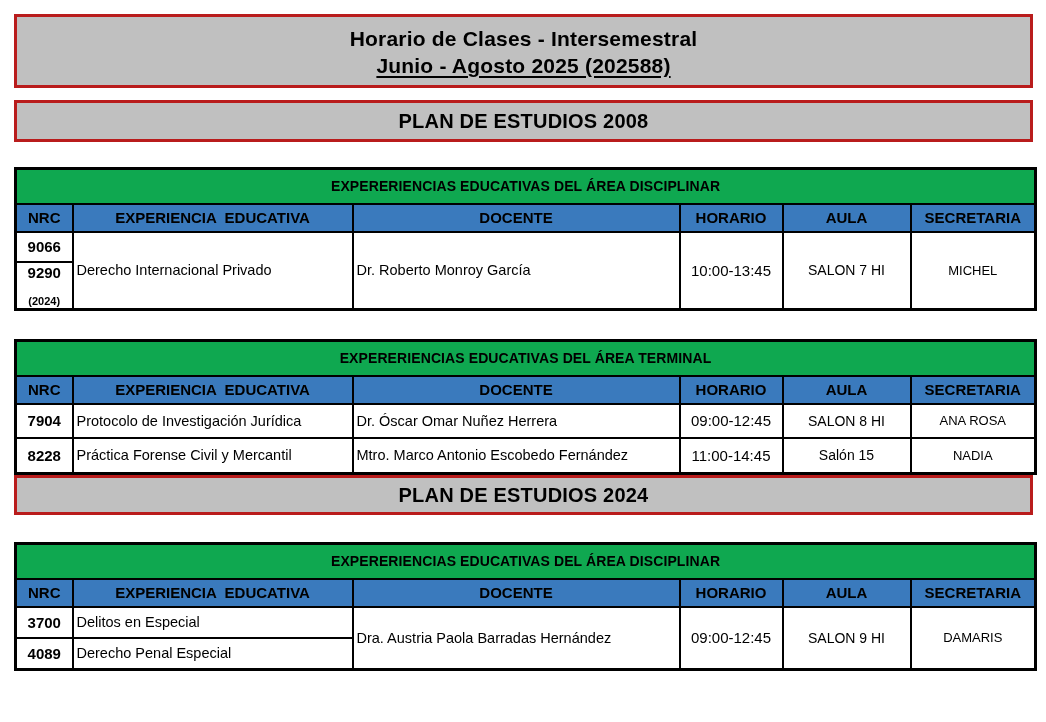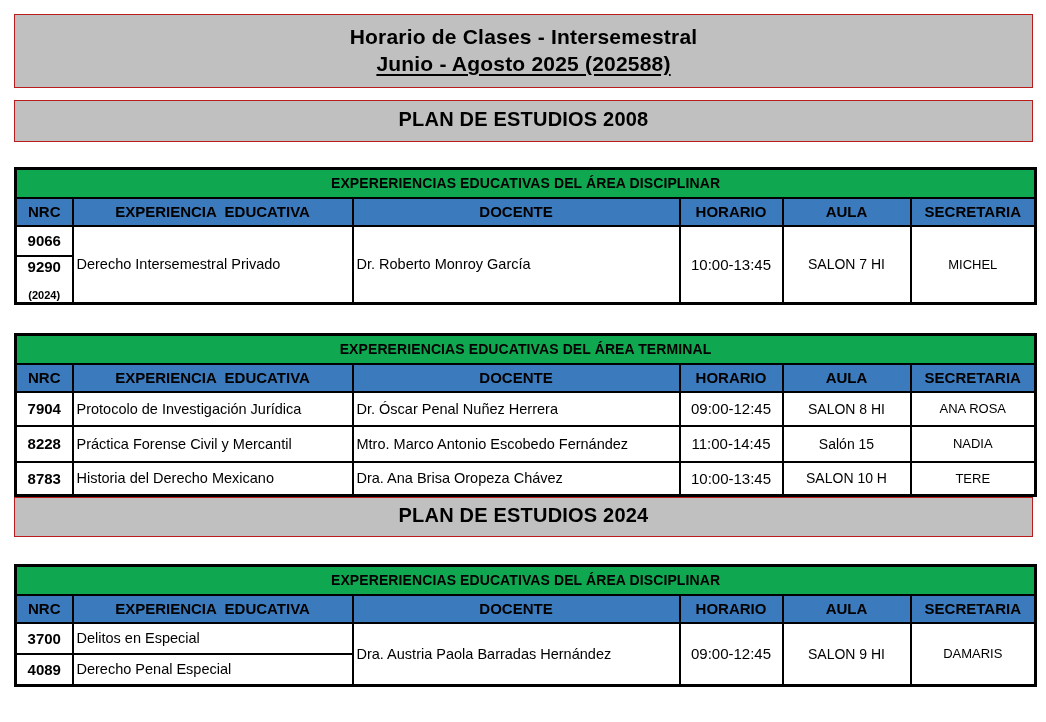--- a/index.html
+++ b/index.html
@@ -15,21 +15,21 @@
     color: #000;
     font-family: "Liberation Sans", sans-serif;
     overflow: hidden;
   }
   .page { position: relative; width: 1046px; height: 722px; }
 
   .band {
     margin-left: 14px;
     width: 1019px;
     background: var(--gray);
-    border: 1px solid #b91c1c;
+    border: 3px solid #b91c1c;
     text-align: center;
     font-weight: bold;
   }
   .title-band {
     margin-top: 14px;
     height: 74px;
     font-size: 21px;
     line-height: 27px;
     padding-top: 8px;
     letter-spacing: 0.2px;
@@ -58,21 +58,21 @@
   table.sched td, table.sched th {
     border: 2px solid #000;
     padding: 1px 3px;
     overflow: hidden;
   }
   td.tbl-title {
     background: var(--green);
     font-weight: bold;
     font-size: 14px;
     text-align: center;
-    height: 29px;
+    height: 35px;
     letter-spacing: 0.1px;
   }
   th.colhead {
     background: var(--blue);
     font-weight: bold;
     font-size: 15px;
     text-align: center;
     height: 28px;
     white-space: pre;
   }
@@ -114,21 +114,21 @@
     <tr>
       <th class="colhead">NRC</th>
       <th class="colhead">EXPERIENCIA  EDUCATIVA</th>
       <th class="colhead">DOCENTE</th>
       <th class="colhead">HORARIO</th>
       <th class="colhead">AULA</th>
       <th class="colhead">SECRETARIA</th>
     </tr>
     <tr style="height:30px">
       <td class="nrc">9066</td>
-      <td class="exp" rowspan="2">Derecho Intersemestral Privado</td>
+      <td class="exp" rowspan="2">Derecho Internacional Privado</td>
       <td class="doc" rowspan="2">Dr. Roberto Monroy García</td>
       <td class="hor" rowspan="2">10:00-13:45</td>
       <td class="aula" rowspan="2">SALON 7 HI</td>
       <td class="secr" rowspan="2">MICHEL</td>
     </tr>
     <tr style="height:48px">
       <td class="nrc">
         <span class="nrc-main">9290</span>
         <span class="nrc-note">(2024)</span>
       </td>
@@ -153,40 +153,32 @@
       <th class="colhead">NRC</th>
       <th class="colhead">EXPERIENCIA  EDUCATIVA</th>
       <th class="colhead">DOCENTE</th>
       <th class="colhead">HORARIO</th>
       <th class="colhead">AULA</th>
       <th class="colhead">SECRETARIA</th>
     </tr>
     <tr style="height:34px">
       <td class="nrc">7904</td>
       <td class="exp">Protocolo de Investigación Jurídica</td>
-      <td class="doc">Dr. Óscar Penal Nuñez Herrera</td>
+      <td class="doc">Dr. Óscar Omar Nuñez Herrera</td>
       <td class="hor">09:00-12:45</td>
       <td class="aula aula-lg">SALON 8 HI</td>
       <td class="secr">ANA ROSA</td>
     </tr>
     <tr style="height:36px">
       <td class="nrc">8228</td>
       <td class="exp">Práctica Forense Civil y Mercantil</td>
       <td class="doc">Mtro. Marco Antonio Escobedo Fernández</td>
       <td class="hor">11:00-14:45</td>
       <td class="aula aula-lg">Salón 15</td>
       <td class="secr">NADIA</td>
-    </tr>
-    <tr style="height:34px">
-      <td class="nrc">8783</td>
-      <td class="exp">Historia del Derecho Mexicano</td>
-      <td class="doc">Dra. Ana Brisa Oropeza Chávez</td>
-      <td class="hor">10:00-13:45</td>
-      <td class="aula aula-lg">SALON 10 H</td>
-      <td class="secr">TERE</td>
     </tr>
   </tbody>
     </table>
 
   <div class="band plan-band" id="plan2024-band">PLAN DE ESTUDIOS 2024</div>
 
   <table class="sched" id="table-disciplinar-2024">
     <colgroup>
       <col style="width:57px">
         <col style="width:280px">

